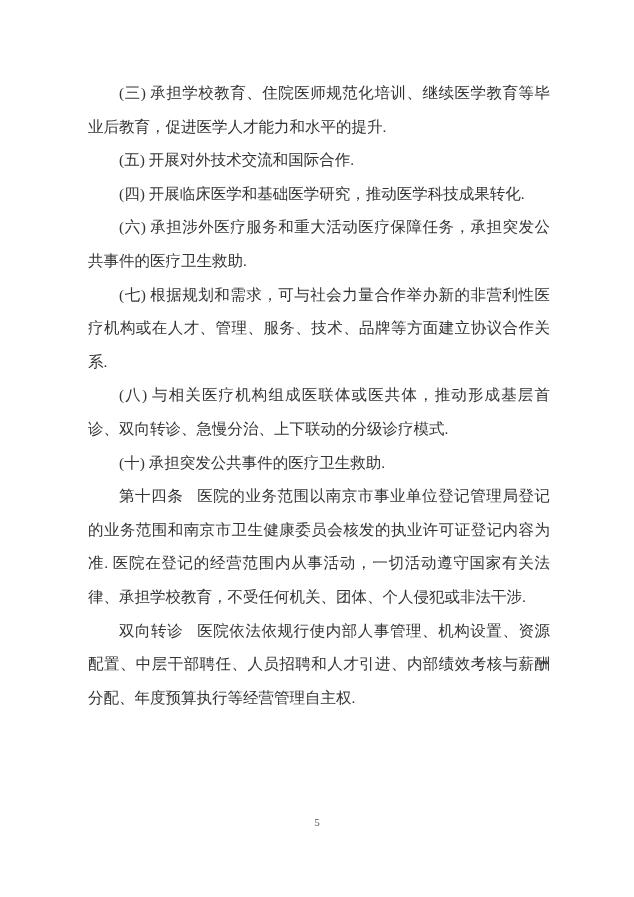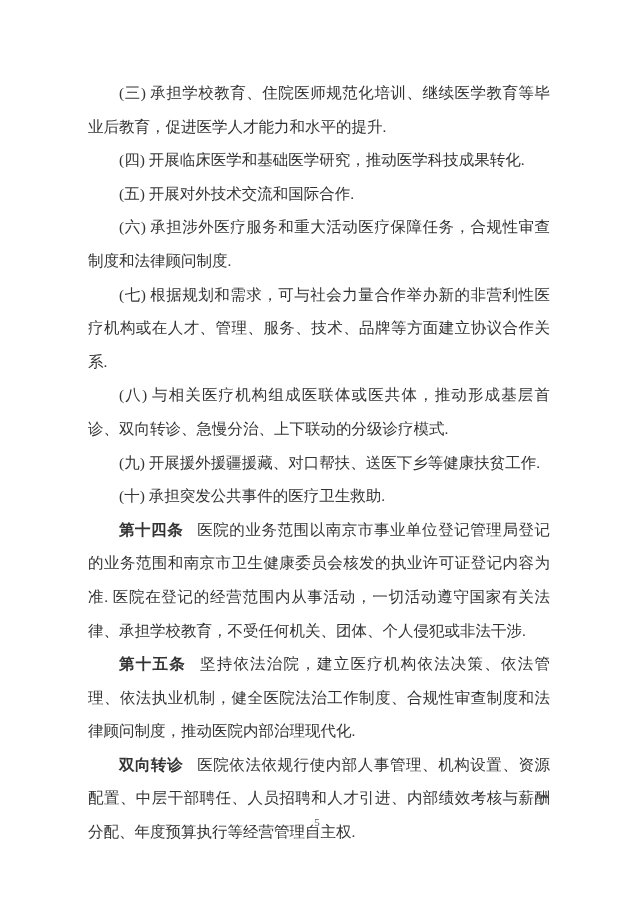--- a/index.html
+++ b/index.html
@@ -25,21 +25,21 @@
     margin: 0;
     padding: 0;
     font-size: 15.5px;
     line-height: 33.6px;
     color: #333333;
     text-align: justify;
     text-indent: 2em;
     word-break: break-all;
   }
   .para .heading {
-    font-weight: bold;
+    font-weight: normal;
     margin-right: 14px;
   }
   .para .heading:empty {
     display: none;
   }
   .pageno {
     position: absolute;
     left: 0;
     right: 0;
     top: 815px;
@@ -52,53 +52,47 @@
 </head>
 <body>
 
 <div class="page">
   <div class="content">
   <p class="para">
     <span class="body-text">(三) 承担学校教育、住院医师规范化培训、继续医学教育等毕业后教育，促进医学人才能力和水平的提升.</span>
   </p>
 
   <p class="para">
+    <span class="body-text">(五) 开展对外技术交流和国际合作.</span>
+  </p>
+
+  <p class="para">
     <span class="body-text">(四) 开展临床医学和基础医学研究，推动医学科技成果转化.</span>
   </p>
 
   <p class="para">
-    <span class="body-text">(五) 开展对外技术交流和国际合作.</span>
-  </p>
-
-  <p class="para">
-    <span class="body-text">(六) 承担涉外医疗服务和重大活动医疗保障任务，合规性审查制度和法律顾问制度.</span>
+    <span class="body-text">(六) 承担涉外医疗服务和重大活动医疗保障任务，承担突发公共事件的医疗卫生救助.</span>
   </p>
 
   <p class="para">
     <span class="body-text">(七) 根据规划和需求，可与社会力量合作举办新的非营利性医疗机构或在人才、管理、服务、技术、品牌等方面建立协议合作关系.</span>
   </p>
 
   <p class="para">
     <span class="body-text">(八) 与相关医疗机构组成医联体或医共体，推动形成基层首诊、双向转诊、急慢分治、上下联动的分级诊疗模式.</span>
   </p>
 
-  <p class="para">
-    <span class="body-text">(九) 开展援外援疆援藏、对口帮扶、送医下乡等健康扶贫工作.</span>
-  </p>
 
   <p class="para">
     <span class="body-text">(十) 承担突发公共事件的医疗卫生救助.</span>
   </p>
 
   <p class="para">
     <b class="heading">第十四条</b><span class="body-text">医院的业务范围以南京市事业单位登记管理局登记的业务范围和南京市卫生健康委员会核发的执业许可证登记内容为准. 医院在登记的经营范围内从事活动，一切活动遵守国家有关法律、承担学校教育，不受任何机关、团体、个人侵犯或非法干涉.</span>
   </p>
 
-  <p class="para">
-    <b class="heading">第十五条</b><span class="body-text">坚持依法治院，建立医疗机构依法决策、依法管理、依法执业机制，健全医院法治工作制度、合规性审查制度和法律顾问制度，推动医院内部治理现代化.</span>
-  </p>
 
   <p class="para">
     <b class="heading">双向转诊</b><span class="body-text">医院依法依规行使内部人事管理、机构设置、资源配置、中层干部聘任、人员招聘和人才引进、内部绩效考核与薪酬分配、年度预算执行等经营管理自主权.</span>
   </p>
 </div>
   <div class="pageno">5</div>
 </div>
 
 </body></html>

